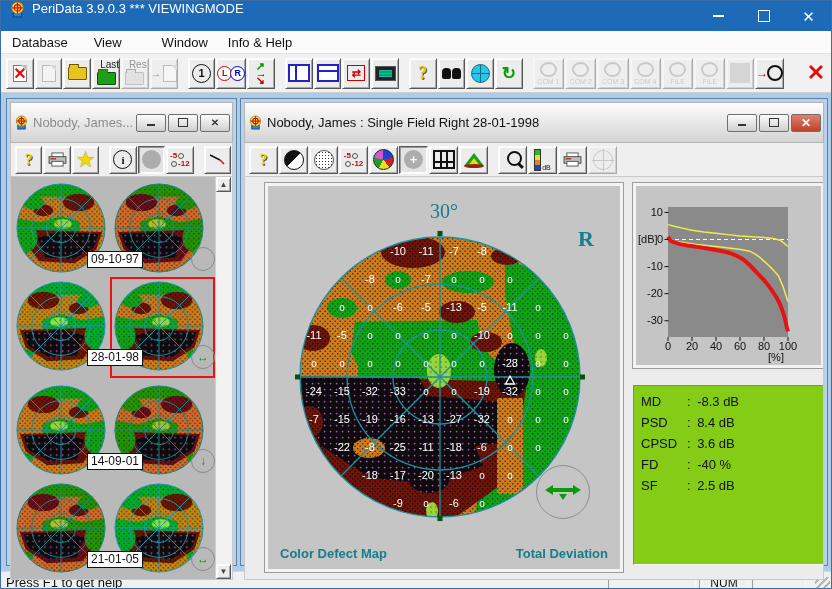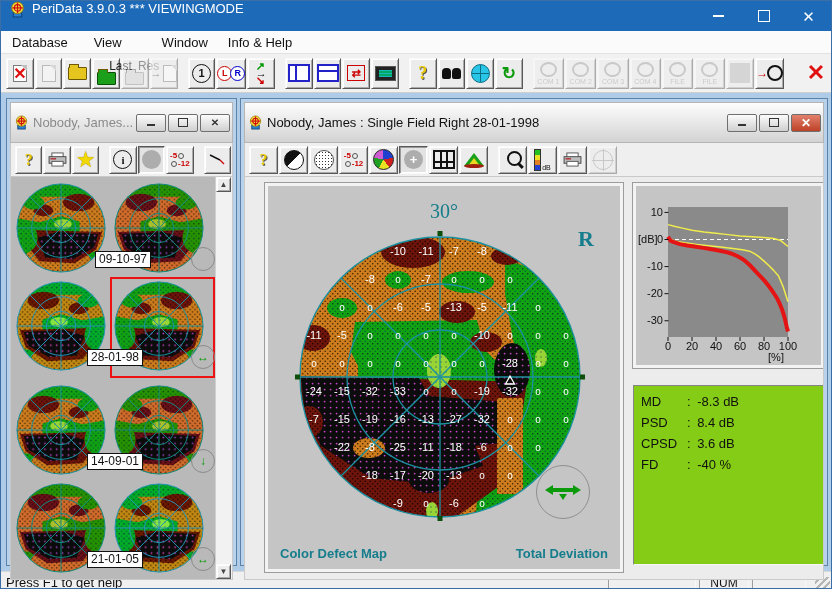--- a/index.html
+++ b/index.html
@@ -28,21 +28,21 @@
   .tb.wide{width:35px;}
   .dis{opacity:.45;filter:grayscale(1);}
   .gap8{margin-left:9px;} .gap18{margin-left:17px;}
   .qmark{color:#e8c800;font-weight:bold;font-size:18px;text-shadow:1px 1px 0 #555;font-family:"Liberation Serif",serif;}
   .folder{width:17px;height:11px;background:#e7c51f;border:1px solid #6d5a00;position:relative;border-radius:1px;}
   .folder:before{content:"";position:absolute;top:-4px;left:0;width:8px;height:3px;background:inherit;border:1px solid #6d5a00;border-bottom:none;}
   .folder.green{background:#1ca01c;border-color:#0a4f0a;}
   .folder.gray{background:#cfcfcf;border-color:#8a8a8a;}
   .doc{width:12px;height:15px;background:#fdfdfd;border:1px solid #7c7c7c;position:relative;}
   .doc:after{content:"";position:absolute;right:-1px;top:-1px;border:3px solid;border-color:#bfbfbf #bfbfbf transparent transparent;}
-  .tlabel{position:absolute;top:1px;left:16px;font-size:12px;color:#222;line-height:1;}
+  .tlabel{position:absolute;top:1px;left:7px;font-size:10px;color:#222;line-height:1;}
   .under{position:absolute;bottom:3px;}
   .circ1{width:17px;height:17px;border:1.5px solid #111;border-radius:50%;display:flex;align-items:center;justify-content:center;font-size:11px;font-weight:bold;color:#111;}
   .lr{display:flex;}
   .lr span{width:13px;height:13px;border:1.5px solid;border-radius:50%;font-size:9px;font-weight:bold;display:flex;align-items:center;justify-content:center;}
   .lr .L{color:#c00;border-color:#c00;margin-right:-2px;background:#fff;}
   .lr .R{color:#00c;border-color:#00c;background:#fff;}
   .swap{display:flex;flex-direction:column;line-height:7px;font-size:11px;font-weight:bold;}
   .swap .s1{color:#090;} .swap .s2{color:#000;} .swap .s3{color:#c00;}
   .pane{width:18px;height:14px;border:2px solid #2222c8;position:relative;background:#fff;}
   .pane.v:before{content:"";position:absolute;left:5px;top:0;bottom:0;width:2px;background:#2222c8;}
@@ -424,21 +424,21 @@
         <div class="thumb fx" style="left:3px;top:4px;">
             <svg>
               <use href="#thumb-map"></use>
             </svg>
           </div>
         <div class="thumb hue1" style="left:101px;top:4px;">
             <svg>
               <use href="#thumb-map"></use>
             </svg>
           </div>
-        <span class="datelbl" style="left:84px;top:74px;">09-10-97</span>
+        <span class="datelbl" style="left:76px;top:74px;">09-10-97</span>
         <div class="eyec" style="left:180px;top:70px;">
             <span></span>
           </div>
 
         <div class="thumb hue2" style="left:3px;top:102px;">
             <svg>
               <use href="#thumb-map"></use>
             </svg>
           </div>
         <div class="thumb fx" style="left:101px;top:102px;">
@@ -751,20 +751,24 @@
               <span class="vval">8.4 dB</span>
             </div>
           <div class="vrow">
               <span class="vlbl">CPSD</span>
               <span class="vval">3.6 dB</span>
             </div>
           <div class="vrow">
               <span class="vlbl">FD</span>
               <span class="vval">-40 %</span>
             </div>
+          <div class="vrow">
+              <span class="vlbl">SF</span>
+              <span class="vval">2.5 dB</span>
+            </div>
         </div>
 
       </div>
     </div>
   </div>
 
   <div class="statusbar">
     <span class="shelp">Press F1 to get help</span>
     <span class="scell sc1"></span>
     <span class="scell sc2">NUM</span>

